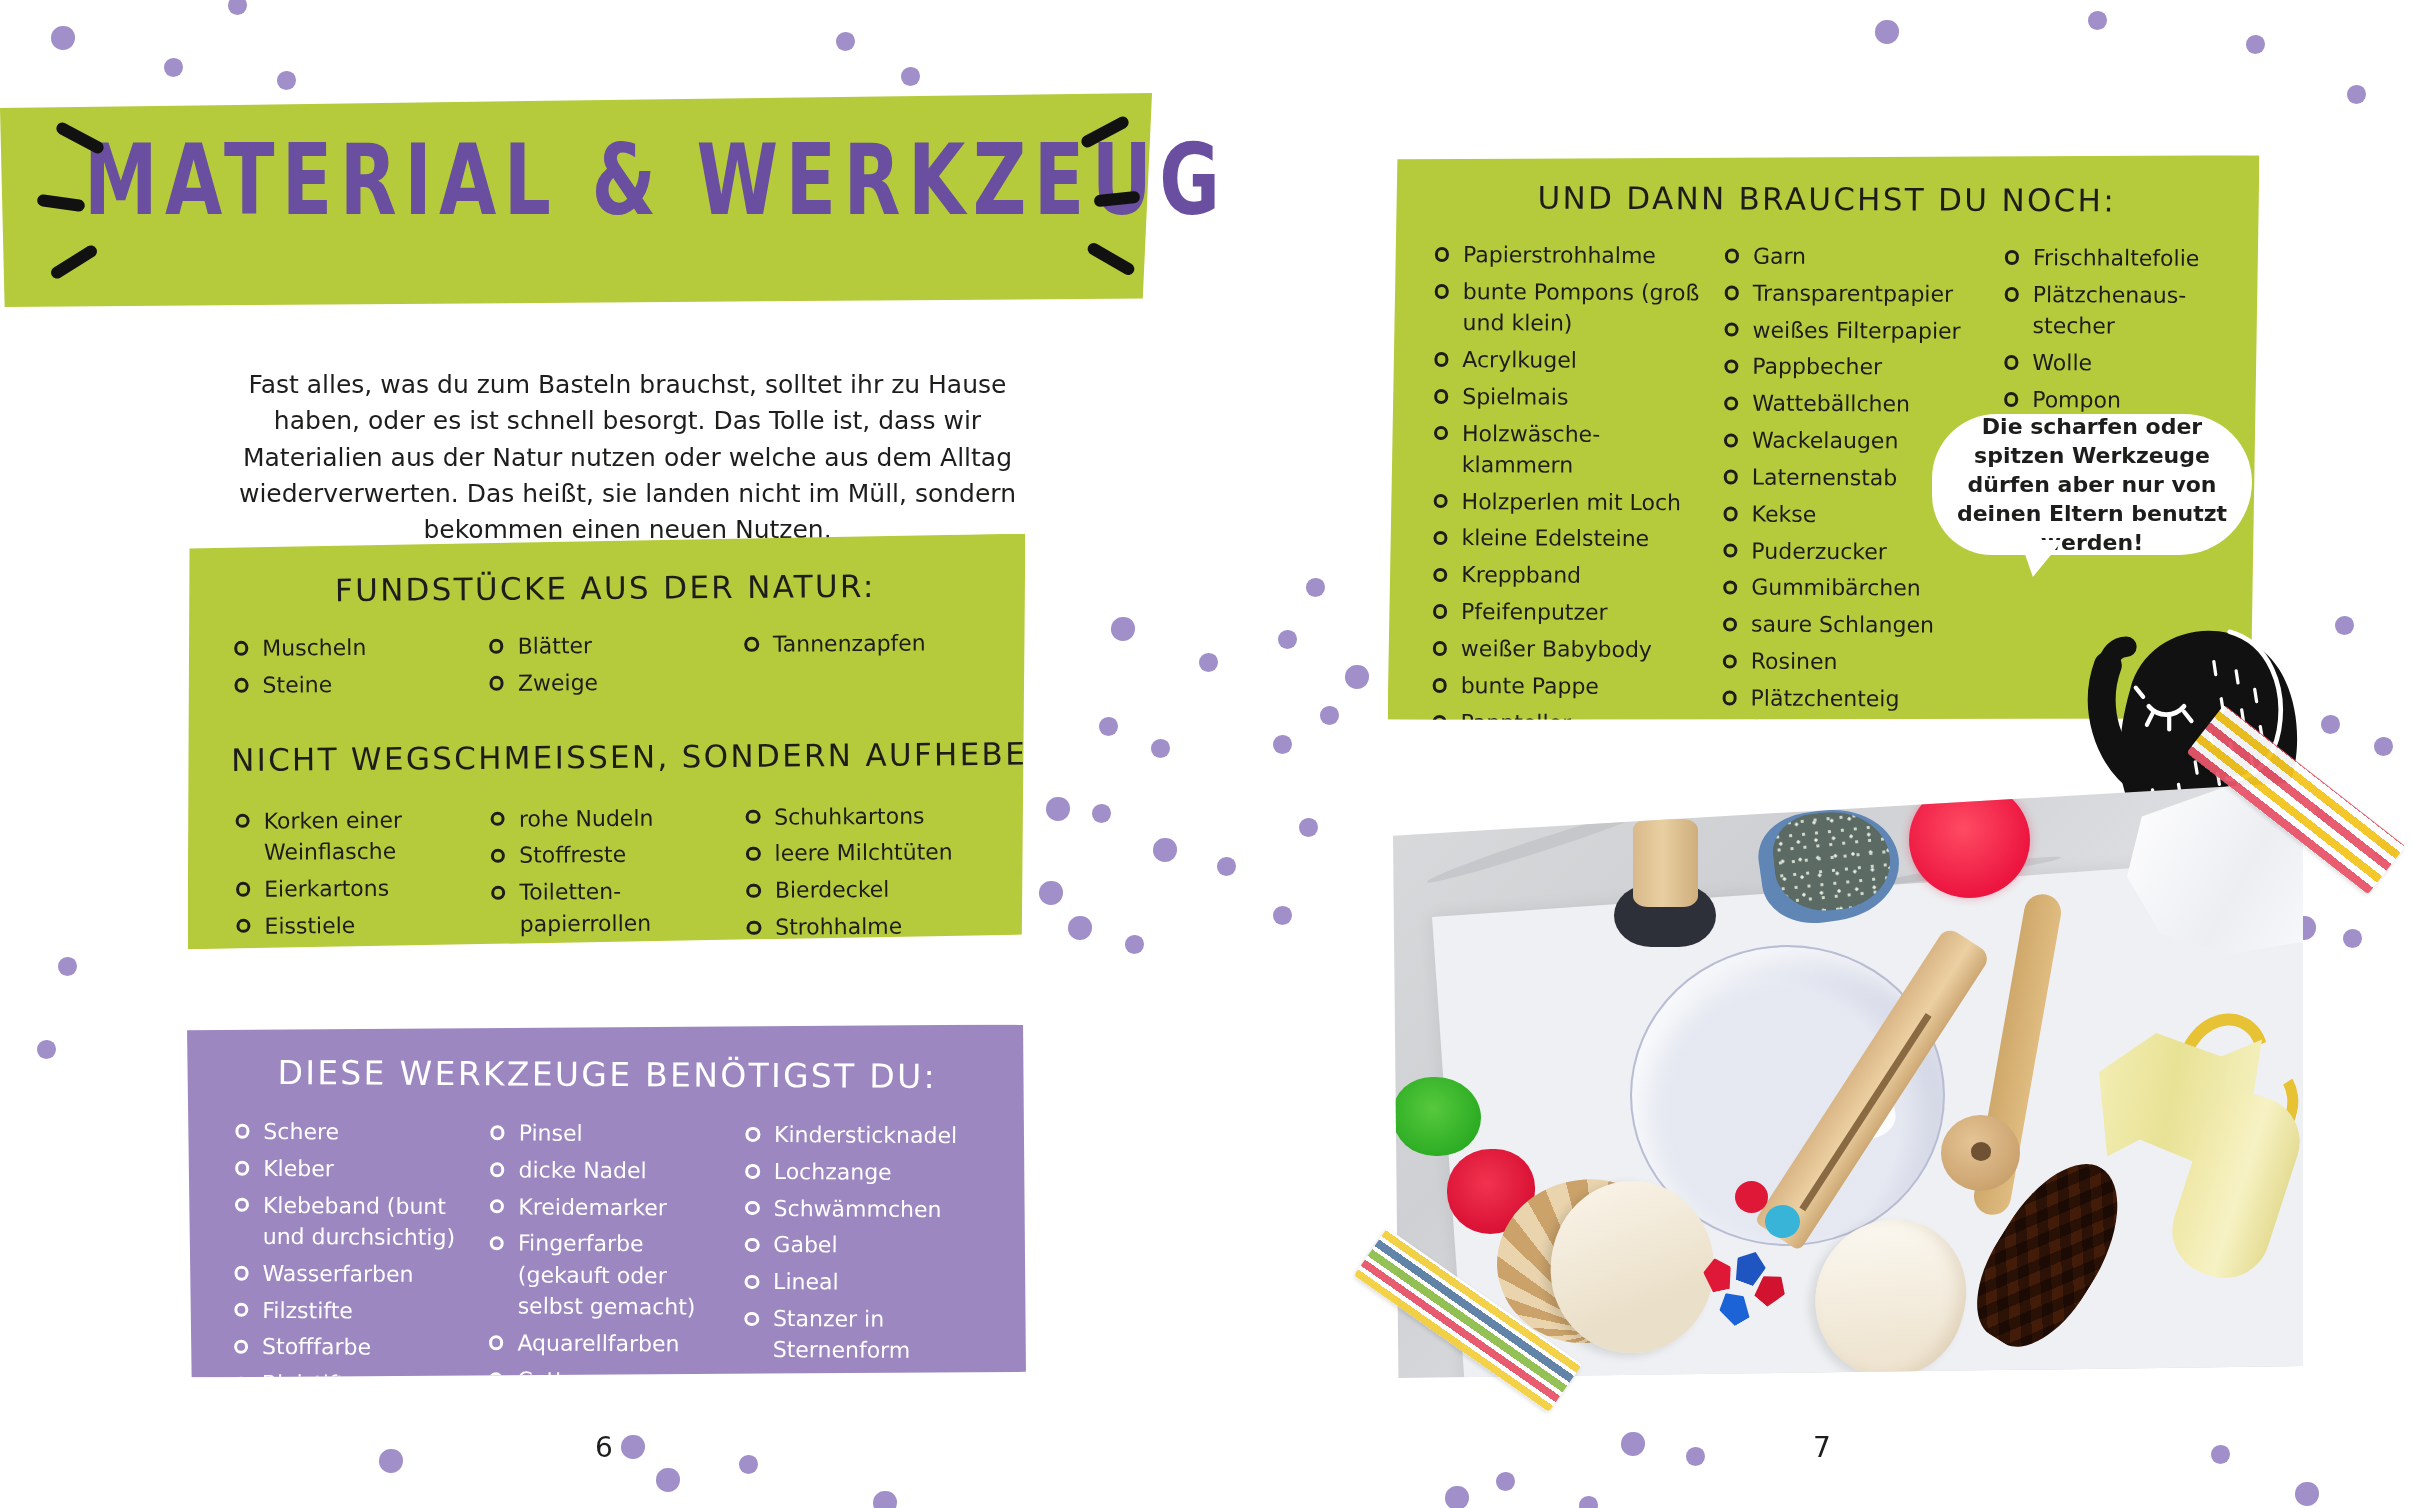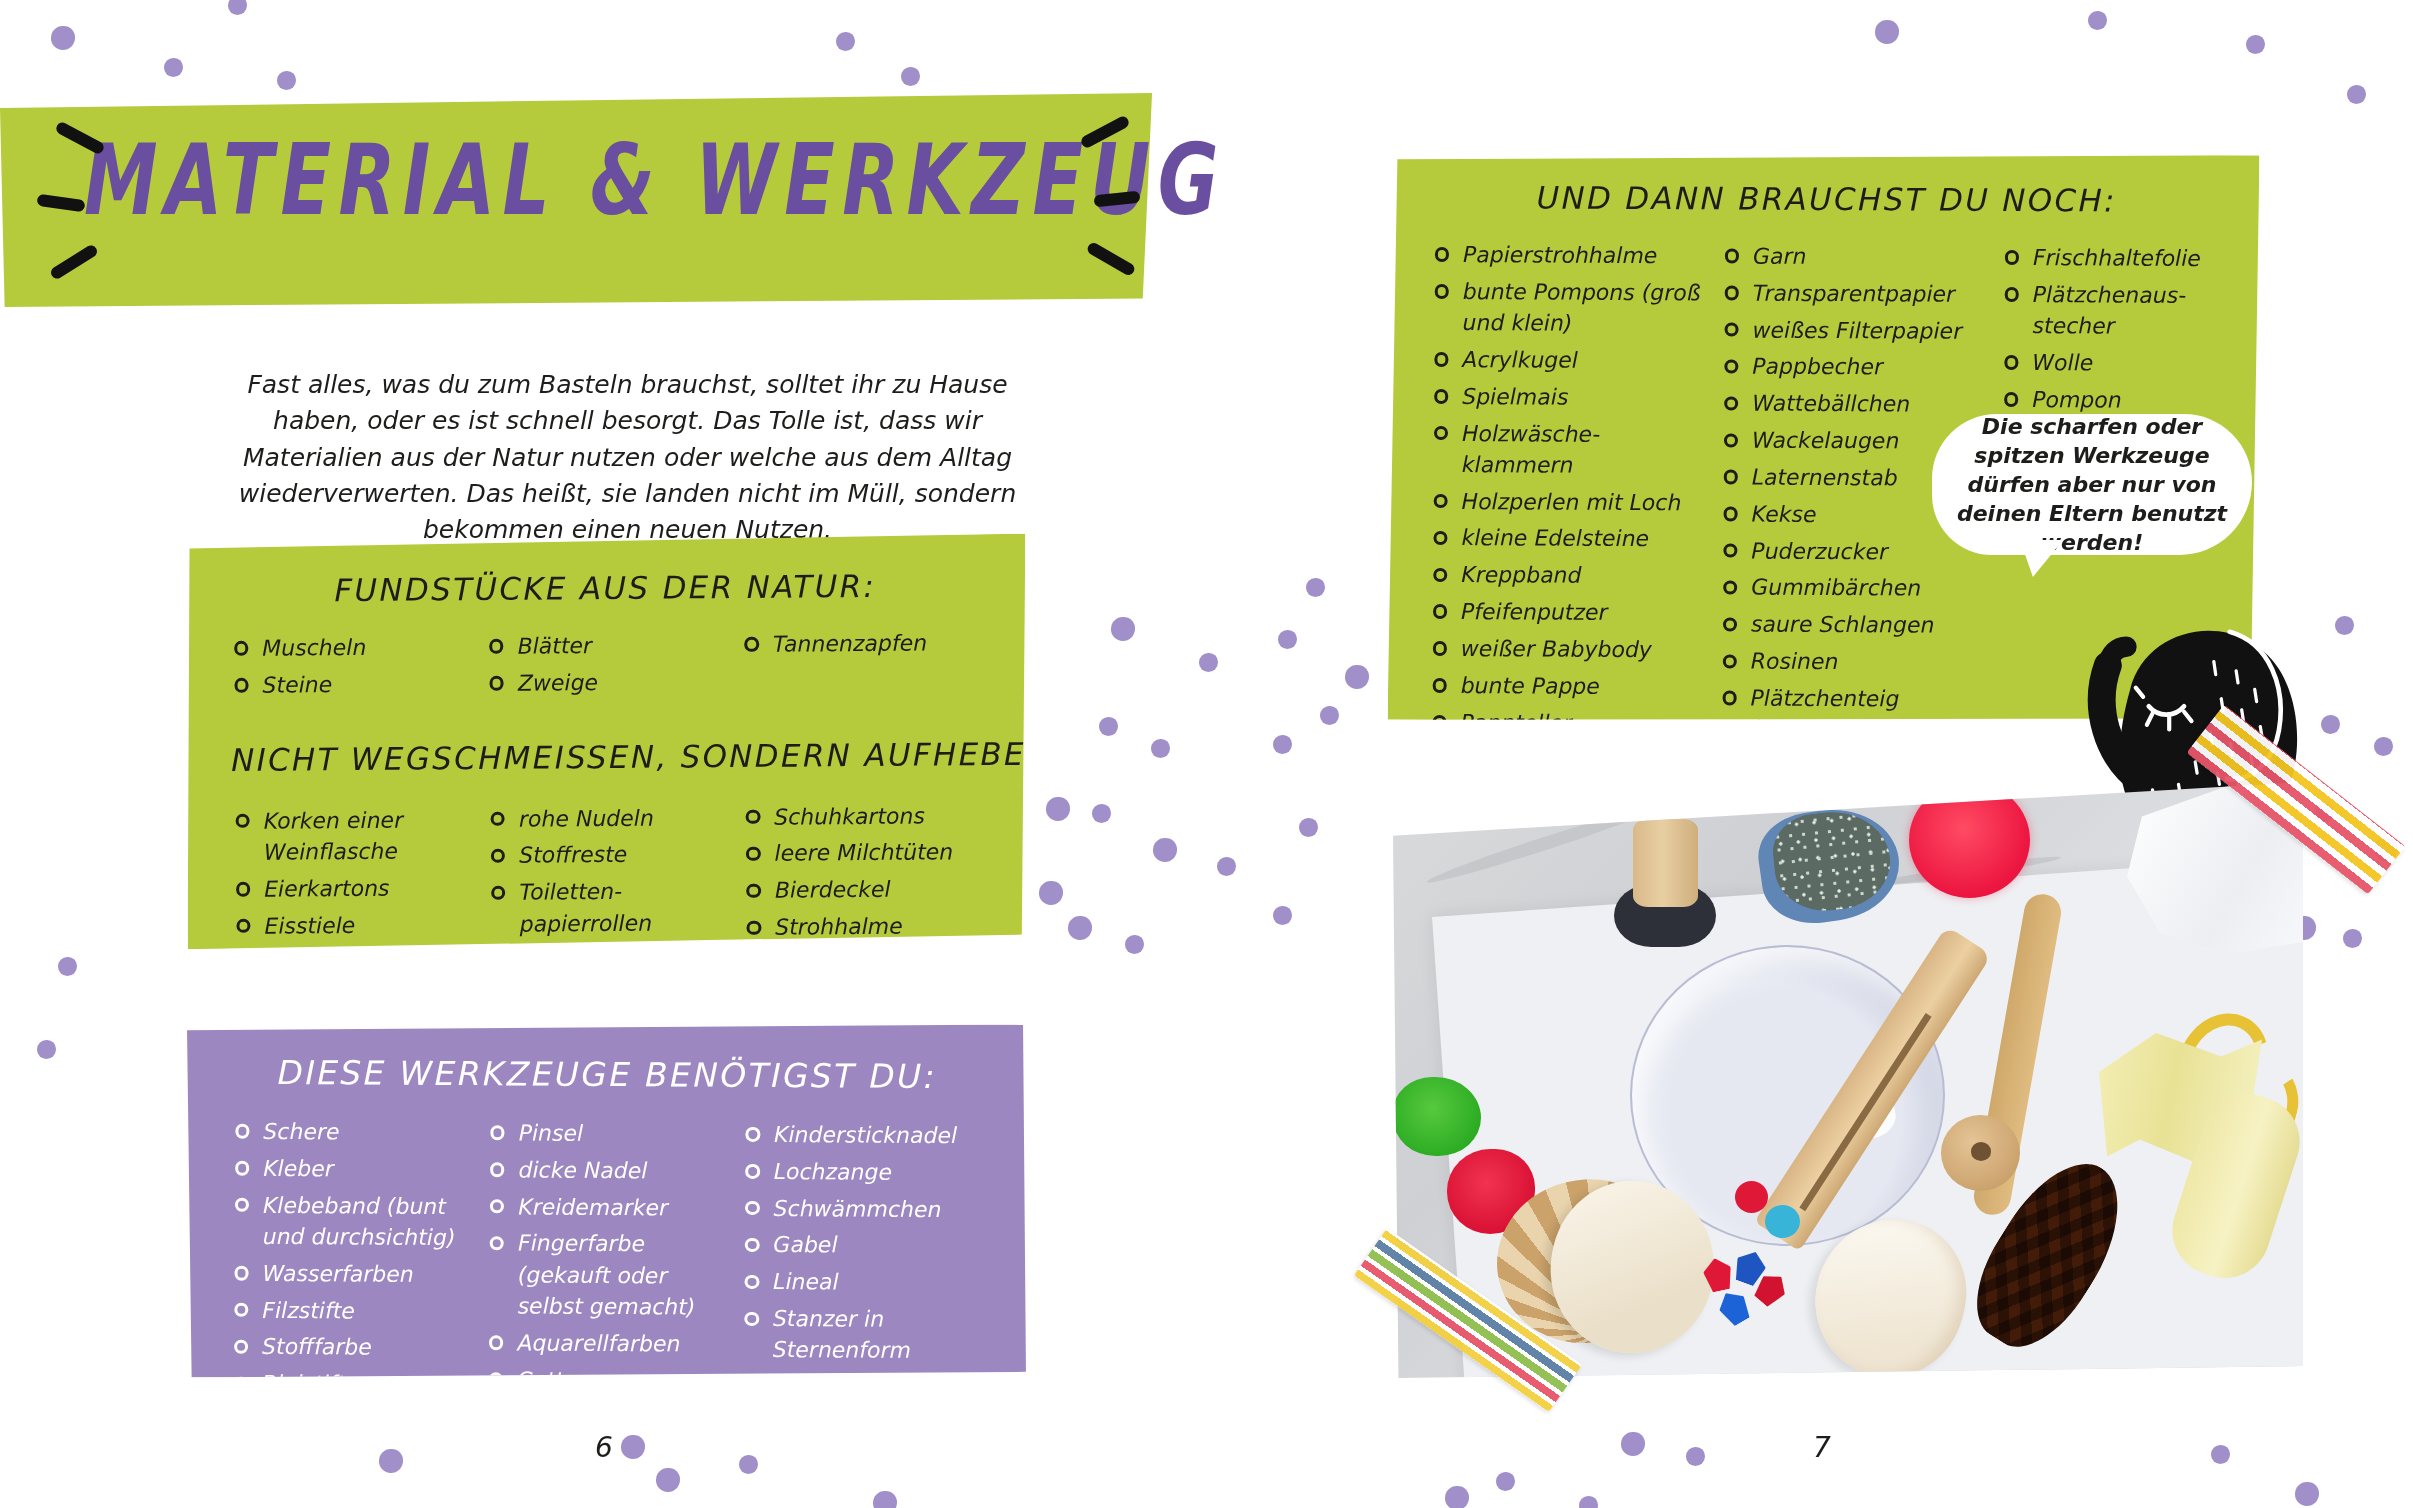--- a/index.html
+++ b/index.html
@@ -1,17 +1,17 @@
 <!DOCTYPE html>
 <html style="font-size:15px"><head>
 <meta charset="utf-8">
 <style>
   html,body{margin:0;padding:0;background:#ffffff;}
   body{font-family:"DejaVu Sans",sans-serif;color:#1d1d1b;}
-  .spread{position:relative;width:2413px;height:1509px;overflow:hidden;background:#ffffff;font-style:italic;}
+  .spread{position:relative;width:2413px;height:1509px;overflow:hidden;background:#ffffff;}
 
   
   .dot{position:absolute;width:24px;height:24px;border-radius:50% 48% 52% 50%;background:#a18fca;}
   .dot.sm{width:18.6px;height:18.6px;}
 
   
   .banner{position:absolute;left:0;top:93px;width:1159px;height:214px;background:#b5cb3b;
           clip-path:polygon(0 7%,99.4% 0,98.6% 96%,0.4% 100%);}
   .banner-title{position:absolute;left:84px;top:123px;width:1003px;text-align:center;
           font-size:74px;font-weight:bold;letter-spacing:7.4px;color:#6a4fa0;

